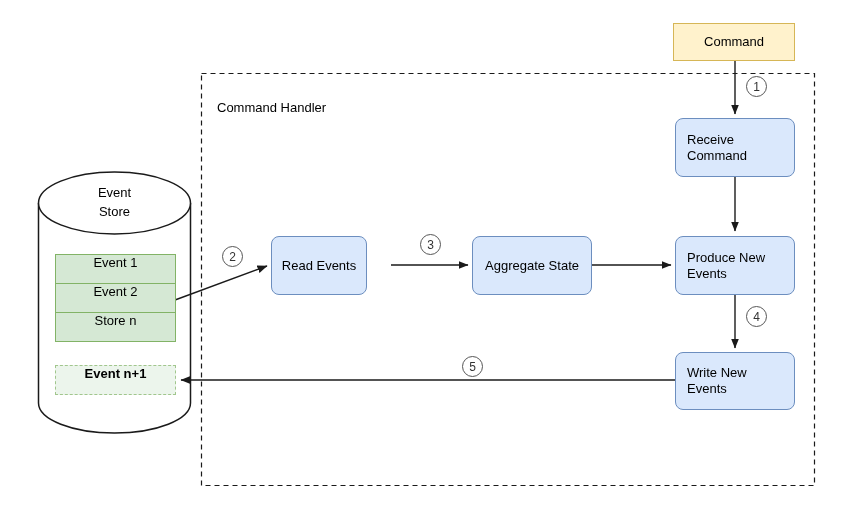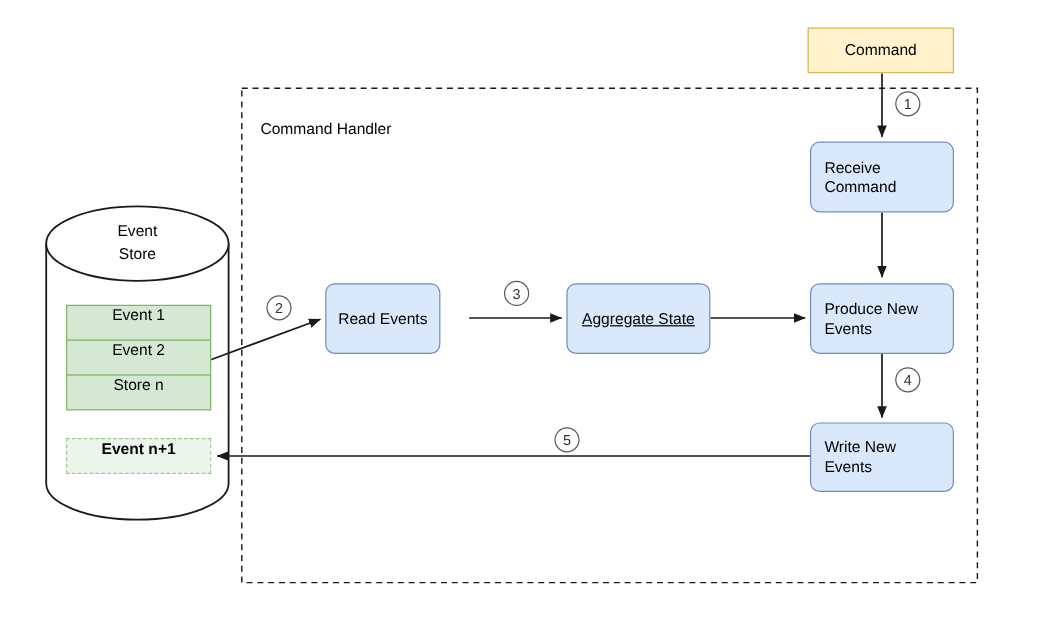--- a/index.html
+++ b/index.html
@@ -79,21 +79,21 @@
   </div>
 
   <div class="node node-blue" style="left:675px; top:118px; width:120px; height:59px;">
     <span class="lbl">Receive Command</span>
   </div>
 
   <div class="node node-blue" style="left:271px; top:236px; width:96px; height:59px;">
     <span class="lbl">Read Events</span>
   </div>
 
-  <div class="node node-blue" style="left:472px; top:236px; width:120px; height:59px;text-decoration:underline;">
+  <div class="node node-blue" style="left:472px; top:236px; width:120px; height:59px;">
     <span class="lbl">Aggregate State</span>
   </div>
 
   <div class="node node-blue" style="left:675px; top:352px; width:120px; height:58px;">
     <span class="lbl">Write New Events</span>
   </div>
 
   <div class="node node-blue" style="left:675px; top:236px; width:120px; height:59px;">
     <span class="lbl">Produce New Events</span>
   </div>

